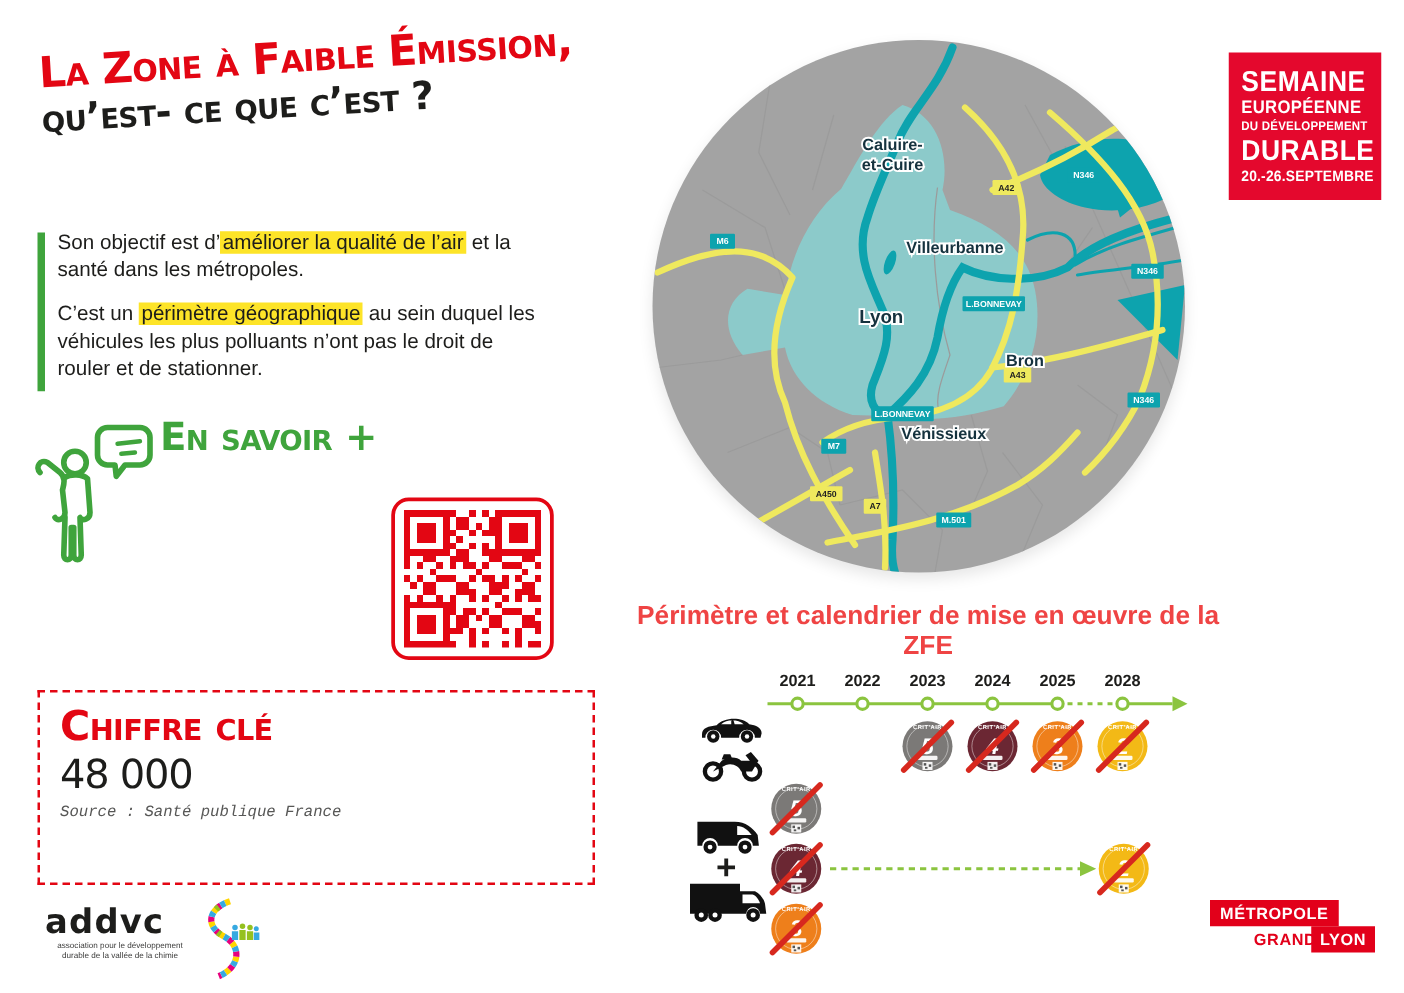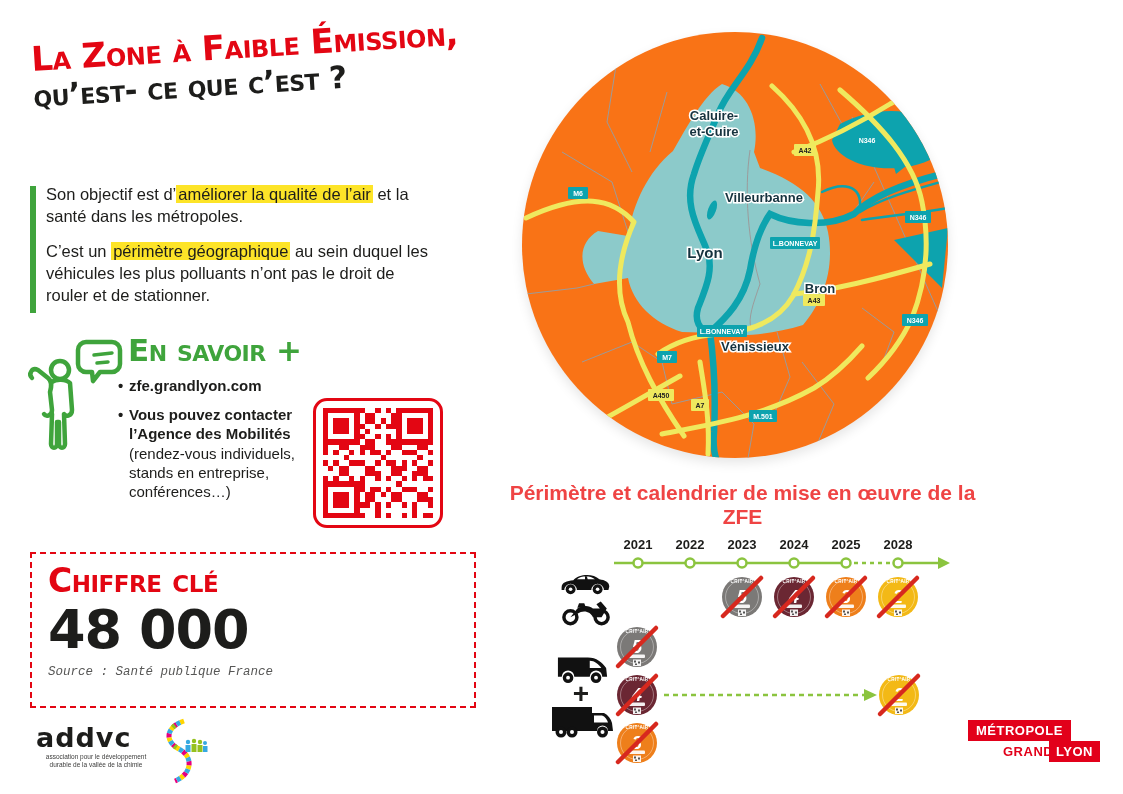--- a/index.html
+++ b/index.html
@@ -30,21 +30,21 @@
   #qr-box{left:313px;top:398px;width:110px;height:110px;border:3px solid #e30613;border-radius:14px;
           padding:7px;background:#fff;}
   #qr-box svg{width:110px;height:110px;fill:#e30613;}
 
   
   #chiffre-box{left:30px;top:552px;width:410px;height:142px;border:2px dashed #e30613;
                padding:10px 16px 0 16px;background:#fff;}
   #chiffre-heading{font-family:"DejaVu Sans",sans-serif;font-weight:800;font-variant:small-caps;
                    font-size:33px;color:#e30613;letter-spacing:-0.5px;line-height:1.05;}
   #chiffre-row{display:flex;margin-top:4px;}
-  #chiffre-number{font-family:"DejaVu Sans",sans-serif;font-weight:700;font-size:54px;
+  #chiffre-number{font-family:"DejaVu Sans",sans-serif;font-weight:400;font-size:32px;
                   letter-spacing:-1px;line-height:1;margin-right:14px;}
   #chiffre-desc{font-size:16px;line-height:1.25;width:250px;font-weight:500;}
   #chiffre-source{font-style:italic;font-size:12.5px;color:#575756;margin-top:8px;margin-left:0;font-family:Liberation Mono, monospace;}
 
   
   #addvc{left:36px;top:724px;}
   #addvc-word{font-family:"DejaVu Sans",sans-serif;font-weight:800;font-size:27px;letter-spacing:1px;
               line-height:1;color:#1d1d1b;}
   #addvc-sub{font-size:6.5px;color:#3c3c3b;line-height:1.3;margin-top:2px;text-align:center;width:120px;}
   #addvc-ribbon{left:148px;top:716px;}
@@ -54,21 +54,21 @@
         padding:12px 0 0 10px;box-sizing:border-box;}
   .sedd-l{transform:scaleX(.92);transform-origin:left;white-space:nowrap;font-weight:bold;}
   #sedd-1{font-size:23px;line-height:1.0;letter-spacing:.5px;}
   #sedd-2{font-size:14.5px;line-height:1.25;letter-spacing:.3px;}
   #sedd-3{font-size:10px;line-height:1.3;letter-spacing:.2px;}
   #sedd-4{font-size:23px;line-height:1.05;letter-spacing:.5px;}
   #sedd-5{font-size:12px;line-height:1.5;letter-spacing:.2px;}
 
   
   #map-wrap{left:522px;top:32px;width:426px;height:426px;border-radius:50%;overflow:hidden;
-            box-shadow:0 5px 12px rgba(0,0,0,.10);background:#f97316;}
+            box-shadow:0 5px 12px rgba(0,0,0,.10);background:#a3a3a3;}
   #map-svg text{font-family:"Liberation Sans",sans-serif;}
   .city{font-size:13px;font-weight:bold;fill:#15323e;stroke:#ffffff;stroke-width:3px;
         paint-order:stroke;text-anchor:middle;}
   .city-big{font-size:15px;}
   .chip rect{fill:#0da3ae;}
   .chip text{fill:#fff;font-size:7px;font-weight:bold;text-anchor:middle;}
   .chip.yellow rect{fill:#efe95e;}
   .chip.yellow text{fill:#222;}
   .border-line{fill:none;stroke:#9b9b9b;stroke-width:1;}
   .road{fill:none;stroke:#efe95e;stroke-width:5;stroke-linecap:round;stroke-linejoin:round;}
@@ -112,24 +112,20 @@
     <g fill="none" stroke="#3fa43c" stroke-width="4.5" stroke-linecap="round" stroke-linejoin="round">
       <path d="M60,6 h26 a8,8 0 0 1 8,8 v14 a8,8 0 0 1 -8,8 h-12 l-7,9 l-1,-9 h-6 a8,8 0 0 1 -8,-8 v-14 a8,8 0 0 1 8,-8 z"></path>
       <path d="M68,19 l18,-2" stroke-width="3.5"></path>
       <path d="M71,27 l11,-1" stroke-width="3.5"></path>
       <circle cx="34" cy="34" r="9"></circle>
       <path d="M6,42 C2,38 6,31 12,34 L22,42 C27,46 25,52 24,56 L26,74 C26,80 20,81 18,78"></path>
       <path d="M26,46 C30,43 40,43 44,47 L46,74 C46,80 40,81 38,78 L39,108 C39,113 33,113 33,108 L33,86 L31,86 L31,108 C31,113 25,113 25,108 L26,78"></path>
     </g>
   </svg>
   <div class="abs" id="savoir-heading">En savoir +</div>
-  <div class="abs" id="savoir-list">
-    <div class="item b">zfe.grandlyon.com</div>
-    <div class="item"><span class="b">Vous pouvez contacter l’Agence des Mobilités</span><span> (rendez-vous individuels, stands en entreprise, conférences…)</span></div>
-  </div>
   <div class="abs" id="qr-box">
     <svg viewBox="0 0 21 21" shape-rendering="crispEdges">
         <rect x="0" y="0" width="1" height="1"></rect>
         <rect x="0" y="1" width="1" height="1"></rect>
         <rect x="0" y="2" width="1" height="1"></rect>
         <rect x="0" y="3" width="1" height="1"></rect>
         <rect x="0" y="4" width="1" height="1"></rect>
         <rect x="0" y="5" width="1" height="1"></rect>
         <rect x="0" y="6" width="1" height="1"></rect>
         <rect x="0" y="7" width="1" height="1"></rect>
@@ -389,20 +385,27 @@
           <circle cx="52" cy="26" r="2.2"></circle>
           <path d="M49.5,29 h5 v7 h-5 z"></path>
         </g>
       <g fill="#36a9e1">
           <circle cx="57" cy="27" r="2"></circle>
           <path d="M55,30 h4.5 v6 h-4.5 z"></path>
         </g>
     </g>
   </svg>
 
+  <div class="abs" id="sedd">
+    <div class="sedd-l" id="sedd-1">SEMAINE</div>
+    <div class="sedd-l" id="sedd-2">EUROPÉENNE</div>
+    <div class="sedd-l" id="sedd-3">DU DÉVELOPPEMENT</div>
+    <div class="sedd-l" id="sedd-4">DURABLE</div>
+    <div class="sedd-l" id="sedd-5">20.-26.SEPTEMBRE</div>
+  </div>
 
   <div class="abs" id="map-wrap">
     <svg id="map-svg" width="426" height="426" viewBox="0 0 426 426">
 
       <path fill="#8ccaca" d="M200,52 C228,60 238,92 232,120 L238,136 C278,150 300,170 306,200
            C313,236 301,270 281,293 C251,302 221,306 195,301 L160,300
            C131,291 111,271 106,246 L72,252 C55,232 57,210 76,199 L106,204
            C111,171 126,140 151,119 C165,95 181,64 200,52 Z"></path>
 
       <g>

